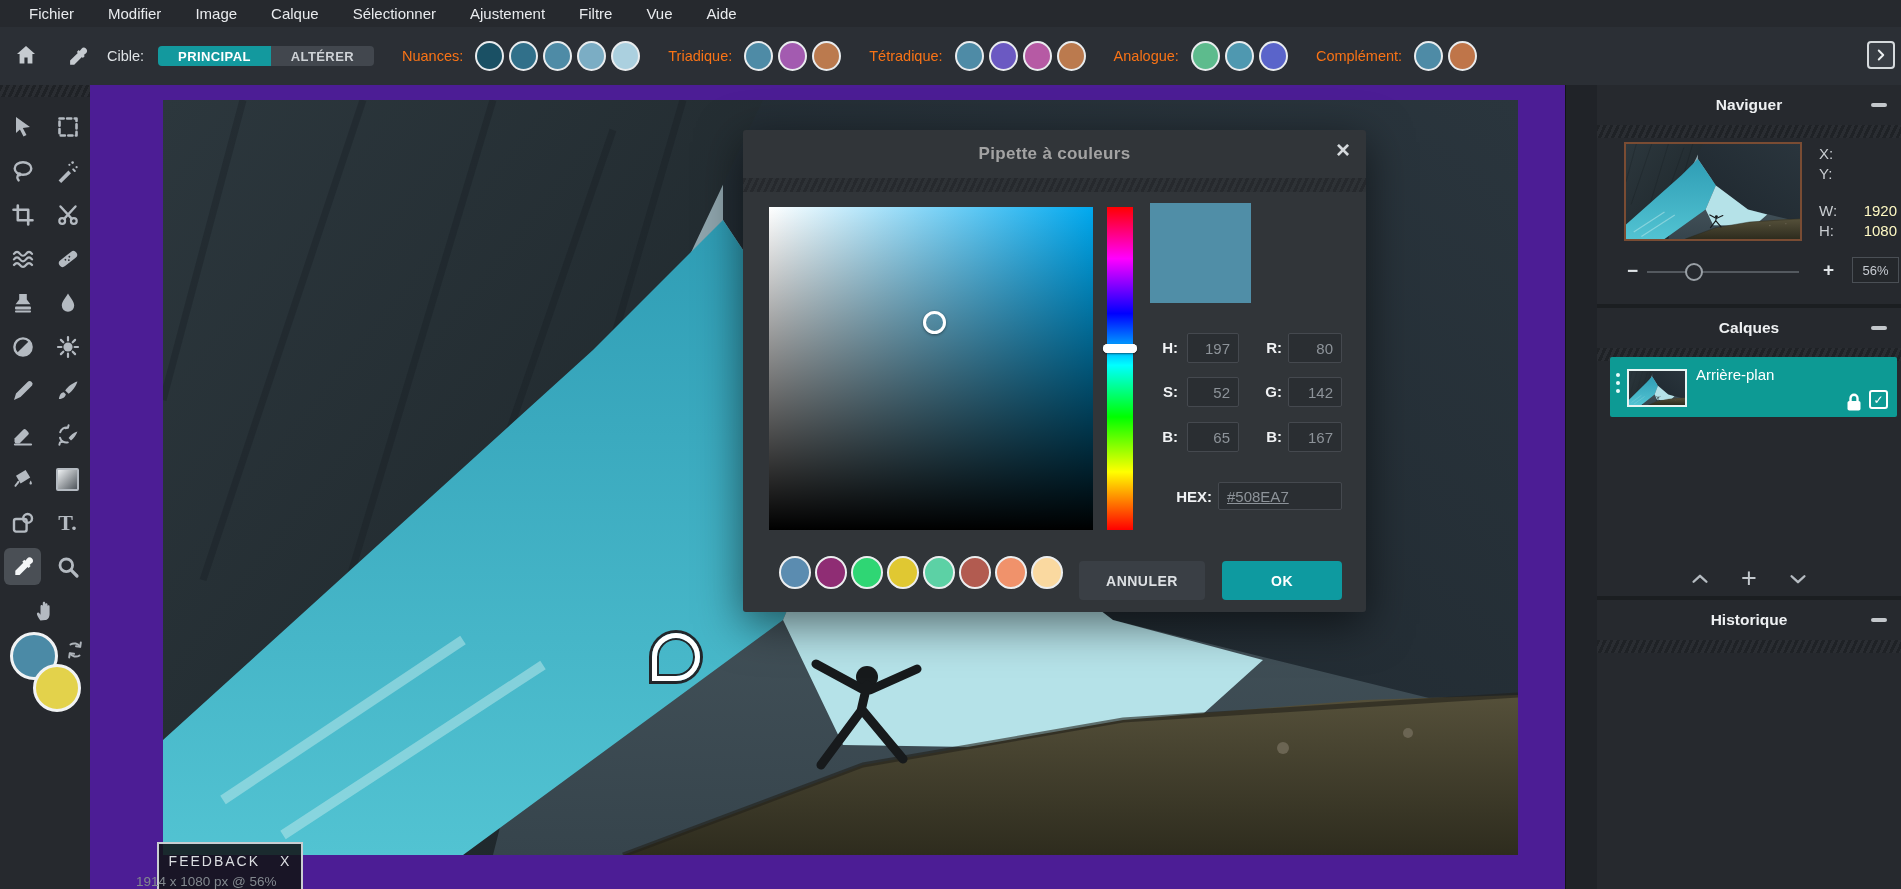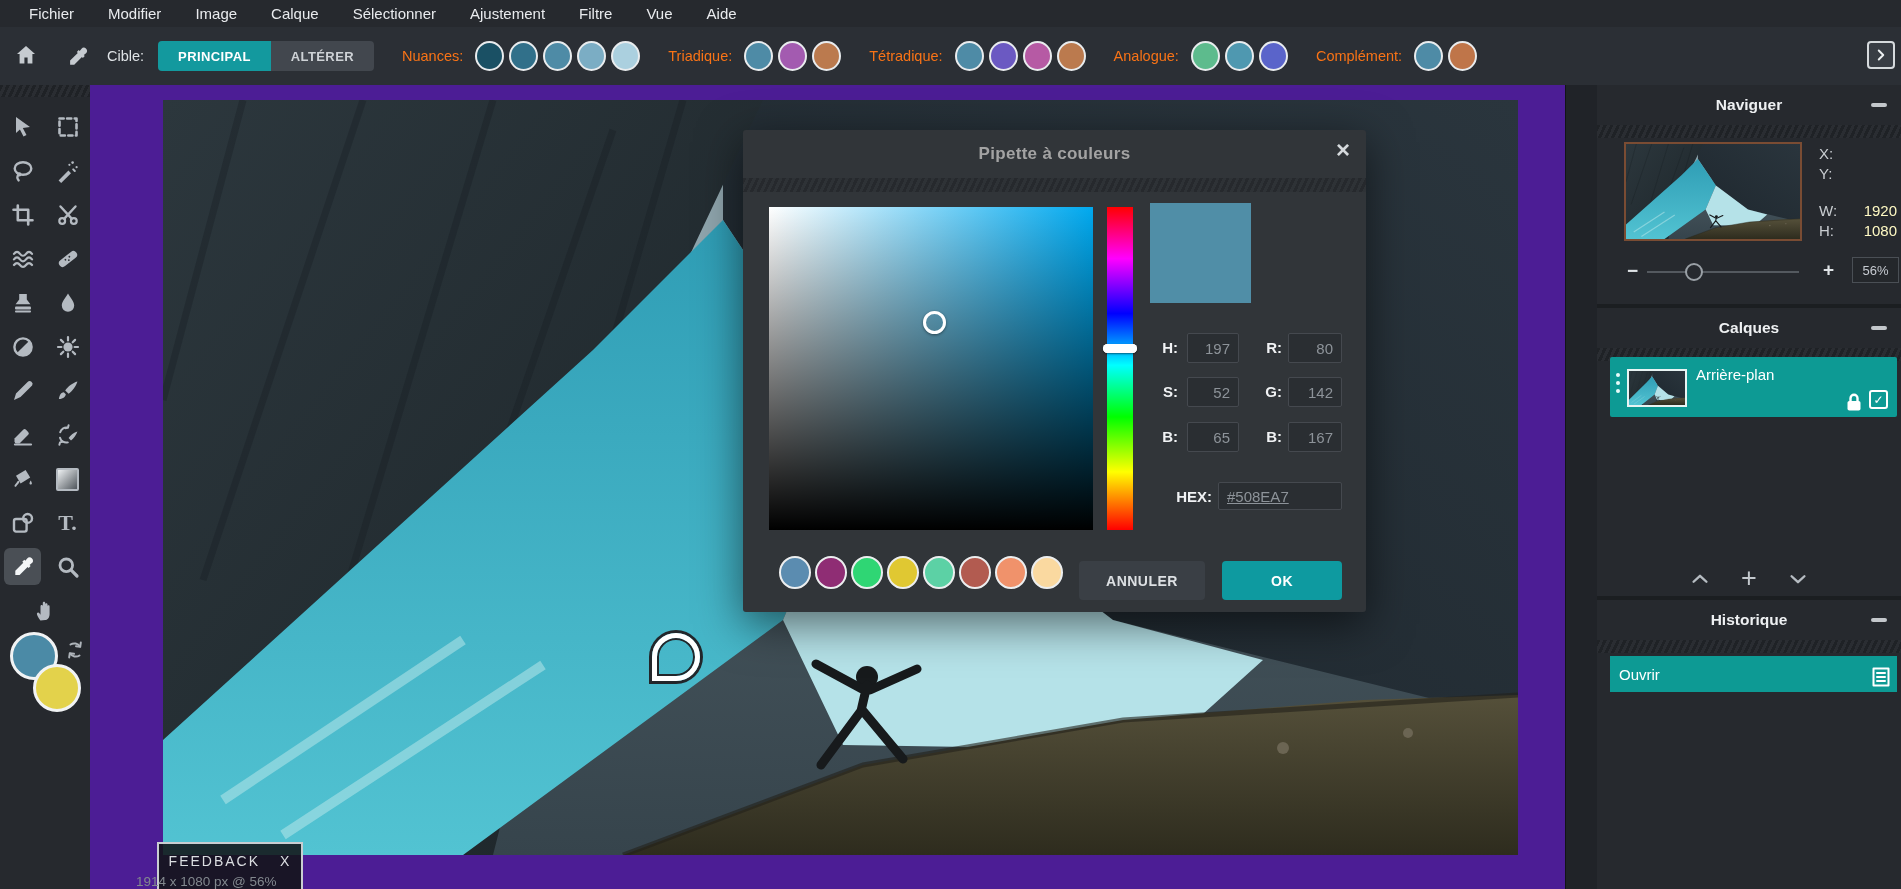--- a/index.html
+++ b/index.html
@@ -11,21 +11,21 @@
   .menubar{position:absolute;left:0;top:0;width:100%;height:27px;background:#26292e;display:flex;align-items:center;z-index:6}
   .menu-items{display:flex;padding-left:12px}
   .menu-item{color:#e9ebee;font-size:15px;padding:0 17px;cursor:default;white-space:nowrap}
 
   
   .toolbar{position:absolute;left:0;top:27px;width:100%;height:58px;background:#2b2f35;display:flex;align-items:center;z-index:5}
   .tb-ic{width:26px;height:26px;color:#c6cbd0;display:inline-flex}
   .tb-ic.home{margin-left:14px}
   .tb-ic.pick{margin-left:26px;width:23px;height:23px}
   .tool-label{color:#dfe3e6;font-size:14.5px;margin-left:18px}
-  .seg-btn{height:30px;border:none;font-family:inherit;font-weight:bold;font-size:13px;letter-spacing:.4px;
+  .seg-btn{height:20px;border:none;font-family:inherit;font-weight:bold;font-size:13px;letter-spacing:.4px;
            padding:0 20px;display:flex;align-items:center;cursor:pointer}
   .seg-primary{margin-left:14px;background:#13999e;color:#fff;border-radius:4px 0 0 4px}
   .seg-alter{background:#42474e;color:#ced2d6;border-radius:0 4px 4px 0}
   .pal-groups{display:flex;align-items:center}
   .pal-label{margin-left:28px;margin-right:7px;color:#f97316;font-size:14.5px;white-space:nowrap}
   .pal-circle{width:25px;height:26px;border-radius:50%;border:2px solid #e9ecee;margin-left:5px;box-sizing:content-box}
   .expand-btn{position:absolute;right:6px;top:14px;width:28px;height:28px;border:2px solid #d6dadd;border-radius:4px;
               color:#eceff1;display:flex;align-items:center;justify-content:center;background:#383d44;padding:0}
   .expand-btn .ic{width:18px;height:18px}
 
@@ -600,31 +600,20 @@
   </section>
 
   <div class="panel-gap"></div>
 
   <section class="panel p-his">
     <div class="panel-head">
       <span class="panel-title">Historique</span>
       <span class="panel-dash"></span>
     </div>
     <div class="hatch panel-hatch"></div>
-    <div class="hist-row">
-      <span>Ouvrir</span>
-      <span class="hist-ic" id="doc-ic">
-          <svg class="ic" viewBox="0 0 24 24">
-            <g fill="currentColor" stroke="currentColor" stroke-linecap="round" stroke-linejoin="round" stroke-width="0">
-              <rect x="4.5" y="3.5" width="15" height="17" fill="none" stroke-width="2"></rect>
-              <path d="M8 8h8M8 12h8M8 16h8" fill="none" stroke-width="2"></path>
-            </g>
-          </svg>
-        </span>
-    </div>
   </section>
 </div>
 
 <div class="dialog">
   <div class="dlg-head">
     <span class="dlg-title">Pipette à couleurs</span>
     <span class="dlg-close">×</span>
   </div>
   <div class="dlg-hatch"></div>
 

